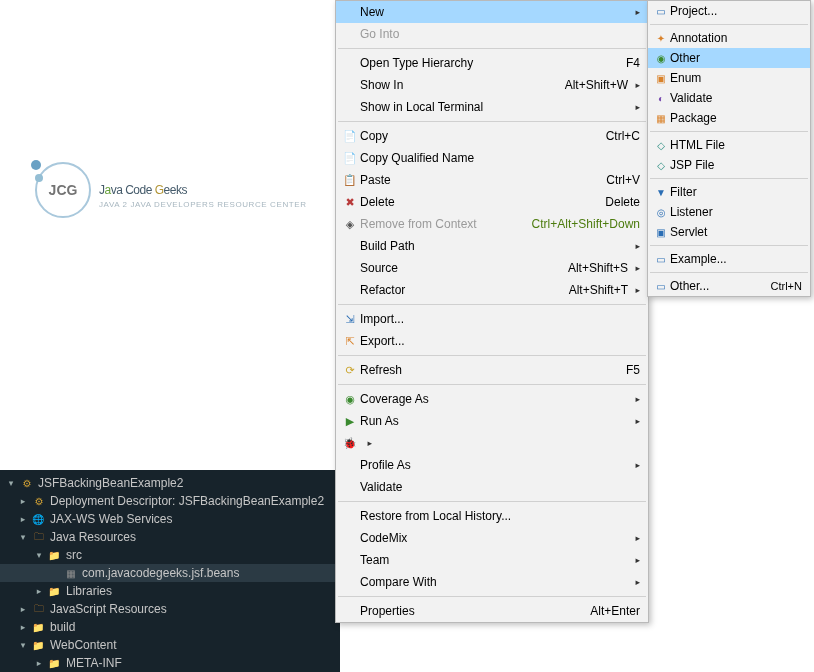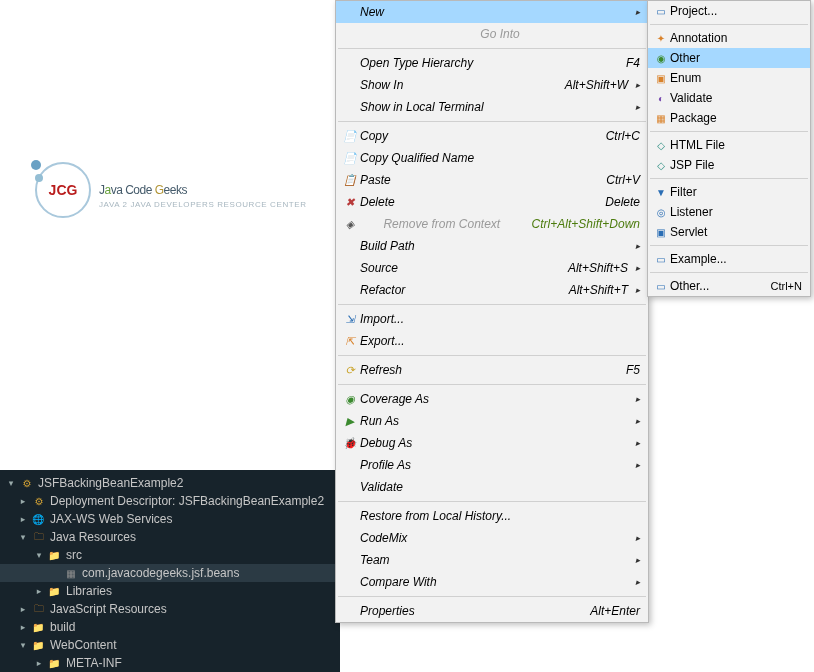--- a/index.html
+++ b/index.html
@@ -3,21 +3,21 @@
 <meta charset="utf-8">
 <style>
   * { margin: 0; padding: 0; box-sizing: border-box; font-family: "Segoe UI", Tahoma, sans-serif; font-size: 12px; }
   body { width: 814px; height: 672px; background: #fff; position: relative; overflow: hidden; }
 
   
   .logo { position: absolute; left: 35px; top: 162px; display: flex; align-items: center; gap: 8px; }
   .logo-badge { width: 56px; height: 56px; border-radius: 50%; border: 2px solid #a9c8dc; display: flex; align-items: center; justify-content: center; position: relative; }
   .logo-badge::before { content: ""; position: absolute; left: -6px; top: -4px; width: 10px; height: 10px; background: #6aa1c4; border-radius: 50%; }
   .logo-badge::after { content: ""; position: absolute; left: -2px; top: 10px; width: 8px; height: 8px; background: #94bed4; border-radius: 50%; }
-  .logo-badge span { font-size: 14px; color: #b91c1c; font-weight: 600; text-align: right; }
+  .logo-badge span { font-size: 14px; color: #737373; font-weight: 600; text-align: right; }
   .logo-text { display: flex; flex-direction: column; }
   .logo-title { font-size: 24px; color: #445a6a; font-weight: 500; letter-spacing: -0.5px; }
   .logo-title .a { color: #66a03a; }
   .logo-title .g { color: #b19434; }
   .logo-sub { font-size: 8px; color: #a8b7c0; letter-spacing: 0.6px; text-transform: uppercase; }
 
   
   .tree { position: absolute; left: 0; top: 470px; width: 340px; background: #17232b; color: #c6c6c6; padding: 4px 0 20px 0; }
   .tree-row { display: flex; align-items: center; height: 18px; padding-left: 6px; gap: 4px; white-space: nowrap; }
   .tree-row.selected { background: #2b3a44; }
@@ -27,24 +27,24 @@
   .ticon.folder { color: #caa044; }
   .ticon.pkg { color: #8f8f8f; }
   .ticon.cfg { color: #cfa035; }
   .ticon.globe { color: #7ab2e0; }
   .ticon.db { color: #d08a2f; }
   .ind1 { padding-left: 18px; }
   .ind2 { padding-left: 34px; }
   .ind3 { padding-left: 50px; }
 
   
-  .menu { position: absolute; left: 335px; top: 0; width: 314px; background: #f2f2f2; border: 1px solid #b9b9b9; box-shadow: 2px 2px 6px rgba(0,0,0,.25); font-style: italic; }
+  .menu { position: absolute; left: 335px; top: 0; width: 314px; background: #f2f2f2; border: 1px solid #b9b9b9; box-shadow: 2px 2px 6px rgba(0,0,0,.25); }
   .menu-row { display: flex; align-items: center; height: 22px; padding: 0 8px 0 4px; }
   .menu-row.hover { background: #a5d8ff; }
-  .menu-row.disabled { color: #9a9a9a; text-align: center; }
+  .menu-row.disabled { color: #9a9a9a; }
   .menu-icon { width: 20px; height: 16px; display: inline-flex; align-items: center; justify-content: center; font-size: 11px; color: #555; }
   .menu-label { flex: 1; color: #000; }
   .menu-row.disabled .menu-label { color: #9a9a9a; }
   .menu-accel { color: #000; margin-left: 8px; }
   .menu-row.disabled .menu-accel { color: #4d7c0f; }
   .menu-chev { width: 12px; text-align: right; color: #333; font-size: 9px; }
   .menu-sep { height: 1px; background: #d0d0d0; margin: 3px 2px; }
 
   
   .submenu { position: absolute; left: 647px; top: 0; width: 164px; background: #f2f2f2; border: 1px solid #b9b9b9; box-shadow: 2px 2px 6px rgba(0,0,0,.25); }
@@ -224,21 +224,20 @@
       <span class="menu-label">Coverage As</span>
       <span class="menu-chev">▸</span>
     </div>
     <div class="menu-row">
       <span class="menu-icon c-green">▶</span>
       <span class="menu-label">Run As</span>
       <span class="menu-chev">▸</span>
     </div>
     <div class="menu-row">
       <span class="menu-icon c-green">🐞</span>
-      <span class="menu-label">Debug As</span>
       <span class="menu-chev">▸</span>
     </div>
     <div class="menu-row">
       <span class="menu-icon"></span>
       <span class="menu-label">Profile As</span>
       <span class="menu-chev">▸</span>
     </div>
     <div class="menu-row">
       <span class="menu-icon"></span>
       <span class="menu-label">Validate</span>

